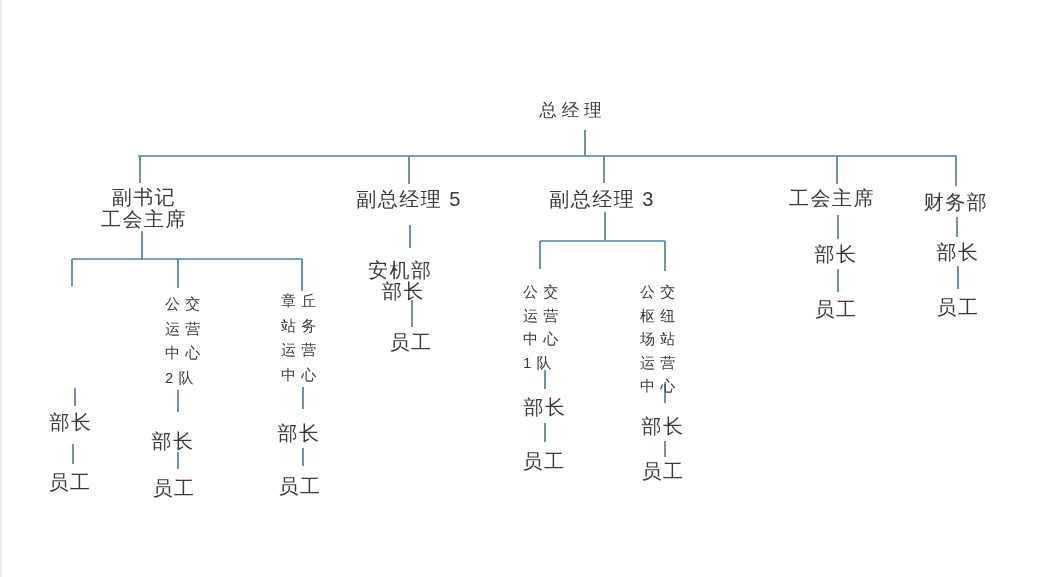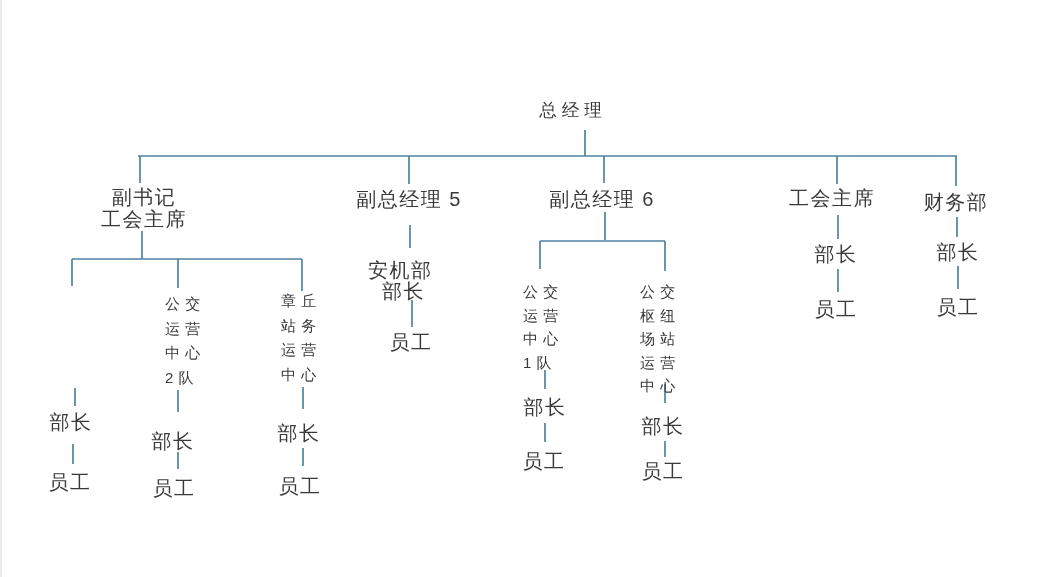--- a/index.html
+++ b/index.html
@@ -101,21 +101,21 @@
 
     <line x1="957" y1="217" x2="957" y2="237"></line>
     <line x1="958" y1="266" x2="958" y2="289"></line>
   </svg>
 
   <div class="node c title" style="left:573px; top:100px">总经理</div>
 
   <div class="node c" style="left:144px; top:186px; line-height:22px">副书记
 工会主席</div>
   <div class="node c" style="left:409px; top:189px">副总经理 5</div>
-  <div class="node c" style="left:602px; top:189px">副总经理 6</div>
+  <div class="node c" style="left:602px; top:189px">副总经理 3</div>
   <div class="node c" style="left:832px; top:188px">工会主席</div>
   <div class="node c" style="left:956px; top:192px">财务部</div>
 
   <div class="node c" style="left:71px; top:412px">部长</div>
   <div class="node c" style="left:70px; top:472px">员工</div>
 
   <div class="node col" style="left:165px; top:292px">公 交
 运 营
 中 心
 2 队</div>

